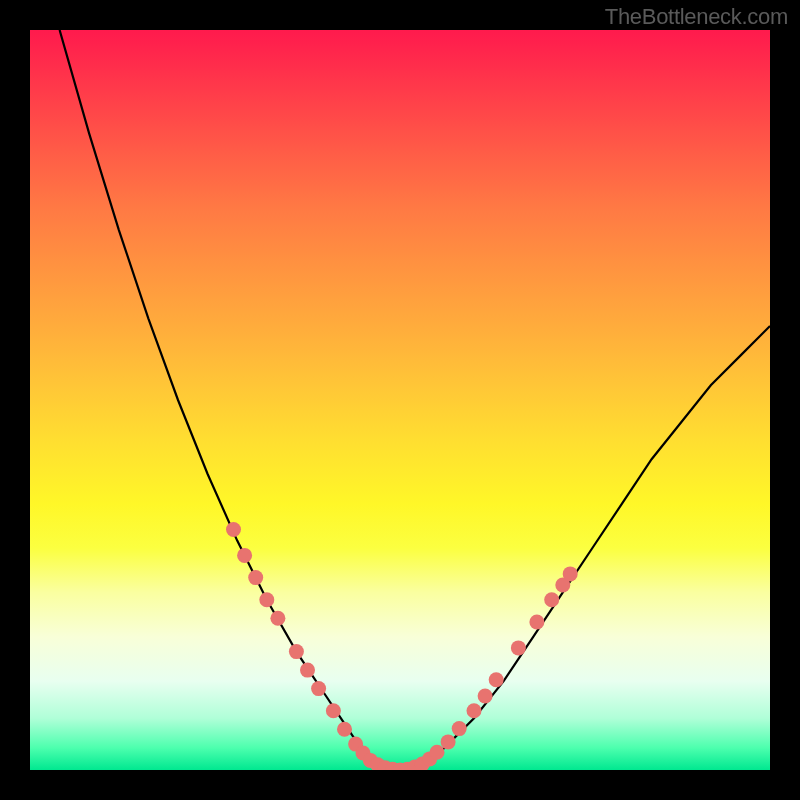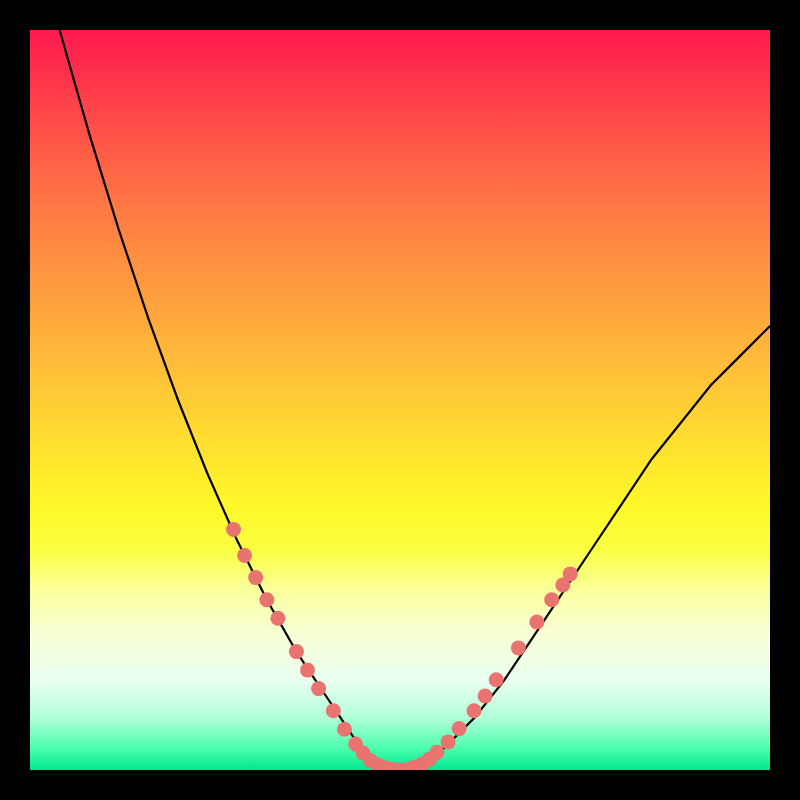--- a/index.html
+++ b/index.html
@@ -96,13 +96,14 @@
           <circle cx="455.1" cy="666.0" r="7.5" fill="#e8736f"></circle>
           <circle cx="466.2" cy="649.7" r="7.5" fill="#e8736f"></circle>
           <circle cx="488.4" cy="617.9" r="7.5" fill="#e8736f"></circle>
           <circle cx="506.9" cy="592.0" r="7.5" fill="#e8736f"></circle>
           <circle cx="521.7" cy="569.8" r="7.5" fill="#e8736f"></circle>
           <circle cx="532.8" cy="555.0" r="7.5" fill="#e8736f"></circle>
           <circle cx="540.2" cy="543.9" r="7.5" fill="#e8736f"></circle>
         </g>
     </svg>
   </div>
+  <div class="watermark">TheBottleneck.com</div>
 </div>
 
 </body></html>

